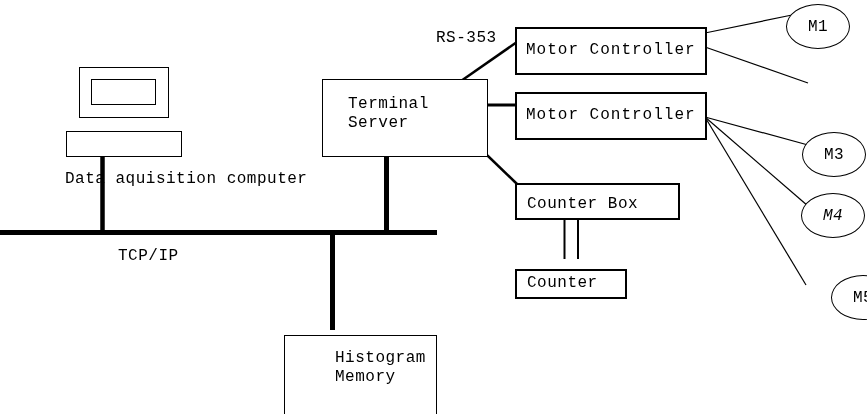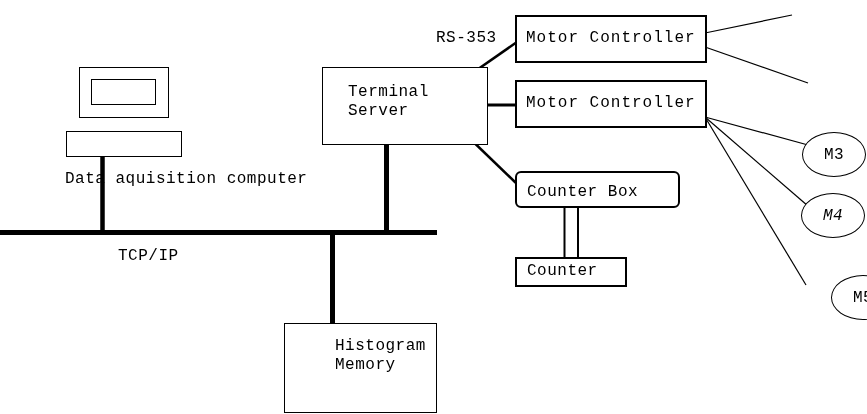--- a/index.html
+++ b/index.html
@@ -25,20 +25,21 @@
     z-index: 2;
   }
   .box {
     position: absolute;
     background: #ffffff;
     border: 1.5px solid #000000;
     box-sizing: border-box;
     z-index: 3;
     white-space: pre;
     line-height: 19px;
+    margin-top: 12px;
   }
   .box.thick { border-width: 2px; }
   .freelabel {
     position: absolute;
     z-index: 1;
     line-height: 19px;
     white-space: pre;
   }
   .ellipse {
     position: absolute;
@@ -58,21 +59,21 @@
     position: absolute;
     background: #ffffff;
     border: 1.5px solid #000000;
     box-sizing: border-box;
     z-index: 3;
   }
   
   #terminal-server   { left: 322px; top: 67px;  width: 166px; height: 78px; padding: 15px 0 0 25px; }
   #motor-controller-1{ left: 515px; top: 15px;  width: 192px; height: 48px; padding: 12px 0 0 9px; }
   #motor-controller-2{ left: 515px; top: 80px;  width: 192px; height: 48px; padding: 12px 0 0 9px; }
-  #counter-box       { left: 515px; top: 171px; width: 165px; height: 37px; padding: 10px 0 0 10px; border-radius: 6px; }
+  #counter-box       { left: 515px; top: 171px; width: 165px; height: 37px; padding: 10px 0 0 10px; }
   #counter           { left: 515px; top: 257px; width: 112px; height: 30px; padding: 3px 0 0 10px; }
   #histogram-memory  { left: 284px; top: 323px; width: 153px; height: 90px; padding: 13px 0 0 50px; }
   #monitor  { left: 79px; top: 67px;  width: 90px;  height: 51px; }
   #screen   { left: 92px; top: 80px;  width: 65px;  height: 26px; }
   #keyboard { left: 66px; top: 131px; width: 116px; height: 26px; }
   #label-computer { left: 65px;  top: 170px; }
   #label-tcpip    { left: 118px; top: 247px; }
   #label-rs232    { left: 436px; top: 29px; }
   #motor-1 { left: 786px; top: 4px; }
   #motor-2 { left: 802px; top: 67px; }
@@ -122,20 +123,23 @@
   <div class="box thick" id="motor-controller-1"><span style="letter-spacing:1px;">Motor Controller</span></div>
 
   <div class="box thick" id="motor-controller-2"><span style="letter-spacing:1px;">Motor Controller</span></div>
 
   <div class="box thick" id="counter-box"><span>Counter Box</span></div>
 
   <div class="box thick" id="counter"><span>Counter</span></div>
 
   <div class="box" id="histogram-memory"><span>Histogram</span><br><span>Memory</span></div>
 
+  <div class="ellipse" id="motor-1">
+      <span>M1</span>
+    </div>
   <div class="ellipse" id="motor-3">
       <span>M3</span>
     </div>
   <div class="ellipse" id="motor-4">
       <span>M4</span>
     </div>
   <div class="ellipse" id="motor-5">
       <span>M5</span>
     </div>
 

